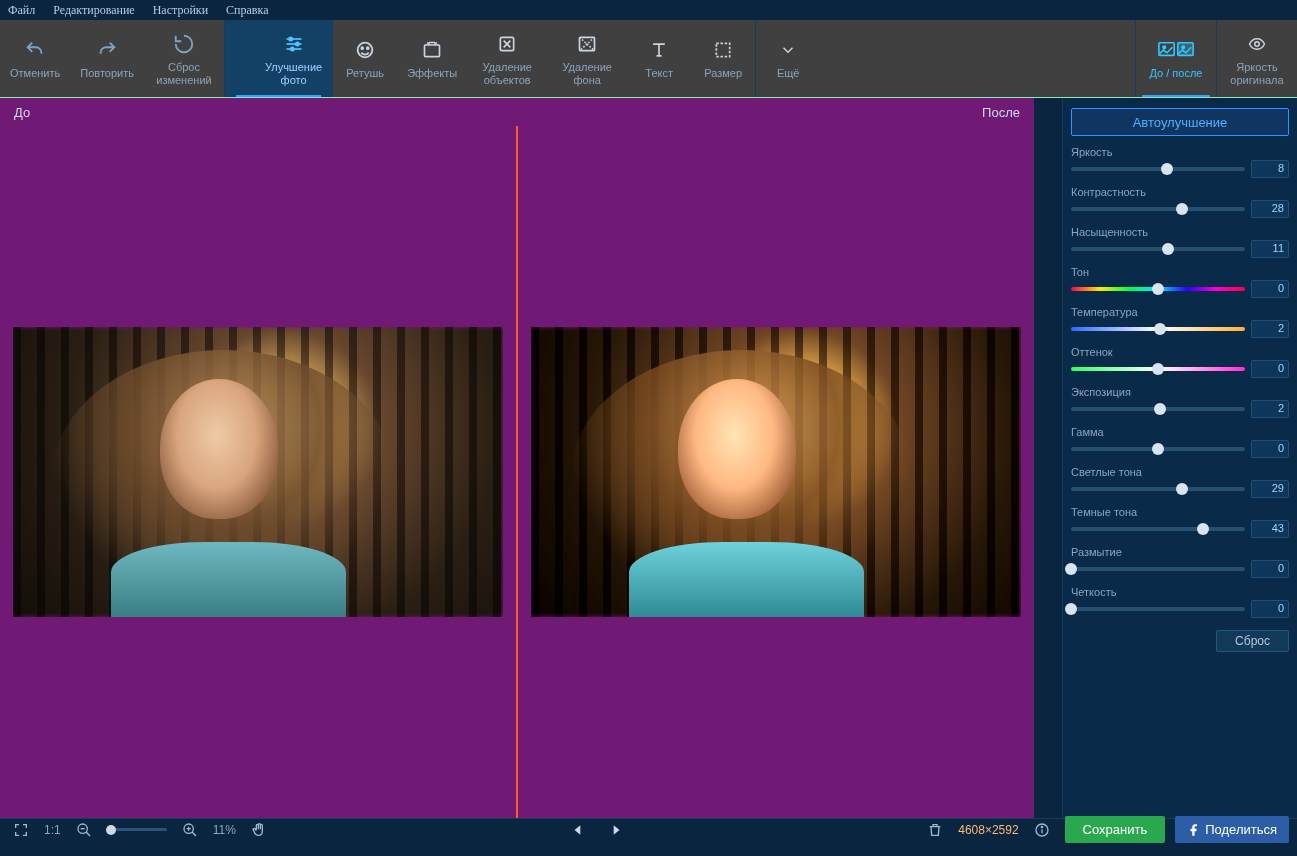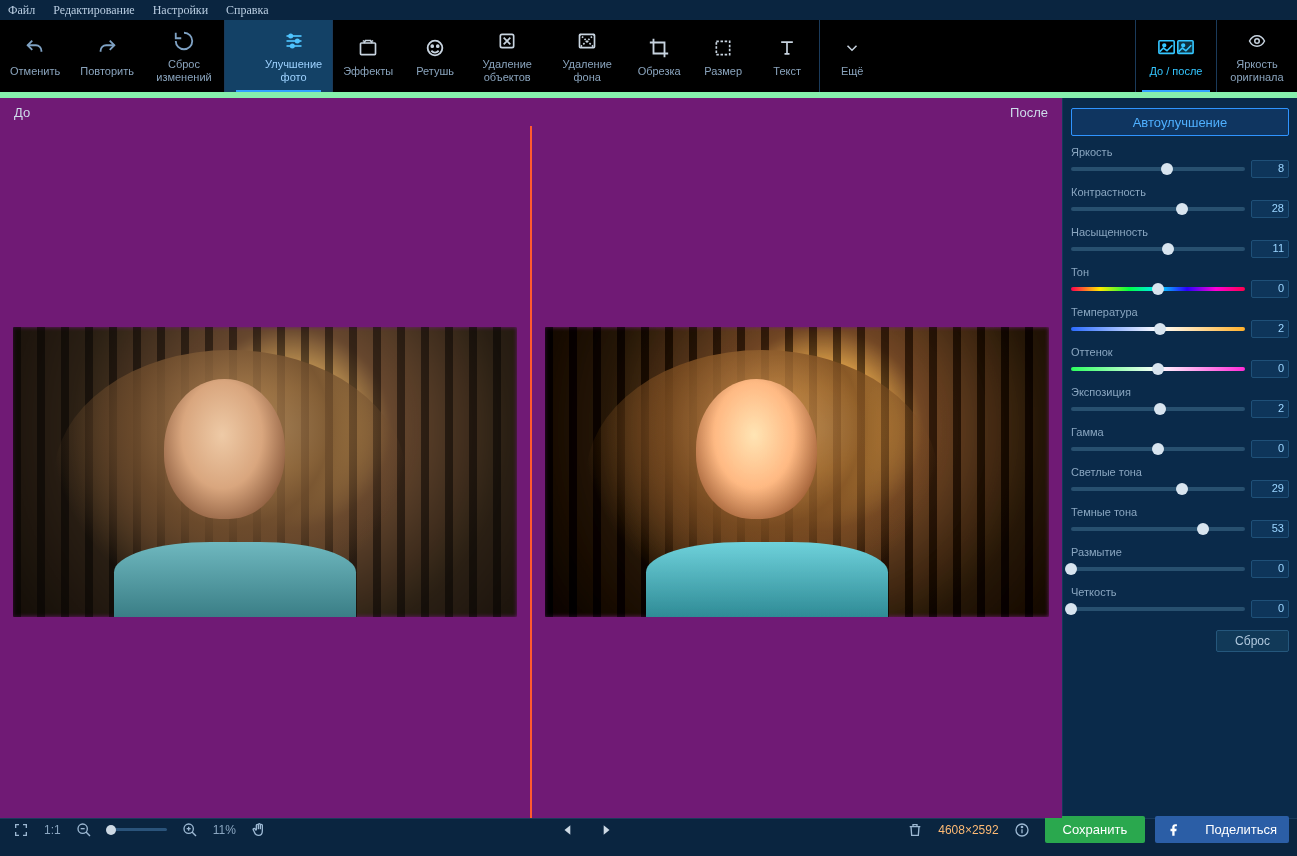--- a/index.html
+++ b/index.html
@@ -3,21 +3,21 @@
 <meta charset="utf-8">
 <style>
 * { margin:0; padding:0; box-sizing:border-box; font-family:Arial,Helvetica,sans-serif; user-select:none; }
 body { width:1297px; height:856px; background:#0a2540; color:#c8d4e0; overflow:hidden; }
 
 
 .menubar { height:20px; display:flex; align-items:center; padding:0 8px; gap:18px; font-size:12px; color:#b8cce0; }
 .menubar span { cursor:pointer;font-family:Liberation Serif, serif; }
 
 
-.toolbar { height:78px; display:flex; align-items:stretch; background:#000000; border-bottom:6px solid #86efac; }
+.toolbar { height:78px; display:flex; align-items:stretch; background:#404040; border-bottom:1px solid #86efac; }
 .toolgroup { display:flex; }
 .toolbtn { display:flex; flex-direction:column; align-items:center; justify-content:center; padding:6px 10px; min-width:64px; color:#8aa4bd; cursor:pointer; font-size:11px; text-align:center; line-height:13px; position:relative; }
 .toolbtn.wide { min-width:80px; }
 .toolbtn .icon { height:26px; display:flex; align-items:center; justify-content:center; margin-bottom:4px; }
 .toolbtn.active { background:#134166; color:#9ed2ff;padding-left:40px; }
 .toolbtn.active::after { content:""; position:absolute; bottom:0; left:10%; width:80%; height:2px; background:#31a2ff; }
 .toolbar .sep { width:1px; background:#1a3a5a; }
 .toolbar .spacer { flex:1; }
 .tool-right .toolbtn.active-ba { color:#34c6ff;text-align:center; }
 .tool-right .toolbtn.active-ba::after { content:""; position:absolute; bottom:0; left:8%; width:84%; height:2px; background:#31a2ff; }
@@ -33,21 +33,21 @@
 .divider { width:2px; background:#ff5b2e; }
 .photo { width:95%; height:42%; border-radius:1px; overflow:hidden; position:relative; }
 .photo .bg { position:absolute; inset:0; background:radial-gradient(circle at 55% 35%, #ffe7a8 0%, #f6c268 12%, #6b4a30 30%, #2b2014 65%, #140d07 100%); filter:blur(2px); }
 .photo .trees { position:absolute; inset:0; background:repeating-linear-gradient(90deg, rgba(20,12,6,0.55) 0 8px, rgba(60,42,26,0.05) 8px 24px); mix-blend-mode:multiply; }
 .photo .face { position:absolute; left:30%; top:18%; width:24%; height:48%; background:radial-gradient(ellipse at 48% 40%, #eecaa6 0%, #d9a67e 45%, #8a5a3c 80%); border-radius:50% 50% 46% 46%; }
 .photo .hair { position:absolute; left:8%; top:8%; width:70%; height:88%; background:radial-gradient(ellipse at 50% 30%, rgba(176,132,84,0.9) 0%, rgba(110,76,44,0.85) 40%, rgba(40,24,12,0) 72%); border-radius:50%; }
 .photo .sweater { position:absolute; left:20%; bottom:0; width:48%; height:26%; background:linear-gradient(#6fb8bf,#3a7e86); border-radius:40% 40% 0 0; }
 .photo.after { filter:brightness(1.08) saturate(1.12) contrast(1.12); }
 
 
-.panel { width:235px; background:#0a2a4a; padding:10px 8px; overflow-y:auto; border-left:1px solid #14385a; }
+.panel { width:235px; background:#0a2a4a; padding:10px 8px; overflow-y:auto; border-left:1px solid #14385a;margin-left:28px; }
 .autobtn { width:100%; height:28px; border:1px solid #2f94ff; background:#0f3560; color:#4fb0ff; font-size:13px; border-radius:2px; cursor:pointer; margin-bottom:10px; }
 .slider-row { margin-bottom:8px; }
 .slider-row .lbl { font-size:11px; color:#8aa6c0; margin-bottom:2px; }
 .slider-row .ctr { display:flex; align-items:center; gap:6px; }
 .track { flex:1; height:4px; background:#28506f; position:relative; border-radius:2px; cursor:pointer; }
 .track.hue { background:linear-gradient(90deg,#ff004c,#ffea00,#00ff44,#00e7ff,#2b00ff,#ff00d4,#ff004c); }
 .track.temp { background:linear-gradient(90deg,#2b6bff,#ffffff,#ffb02b); }
 .track.tint { background:linear-gradient(90deg,#2bff5e,#ffffff,#ff2bd6); }
 .thumb { position:absolute; top:50%; width:12px; height:12px; background:#d8e4ef; border-radius:50%; transform:translate(-50%,-50%); }
 .valbox { width:38px; height:18px; background:#0e355a; border:1px solid #1f5078; color:#9bd5ff; font-size:11px; text-align:right; padding:1px 4px; border-radius:2px; }
@@ -55,21 +55,21 @@
 
 
 .bottombar { height:22px; background:#0a2540; border-top:1px solid #1a3a5a; display:flex; align-items:center; padding:0 8px; font-size:12px; color:#8aa6c0; gap:10px; }
 .bottombar .bbtn { width:26px; height:26px; display:flex; align-items:center; justify-content:center; cursor:pointer; border-radius:2px; }
 .zoomslider { width:60px; height:3px; background:#2a537a; position:relative; border-radius:2px; }
 .zoomslider .zt { position:absolute; left:8%; top:50%; width:10px; height:10px; background:#cdd9e4; border-radius:50%; transform:translate(-50%,-50%); }
 .bottombar .spacer { flex:1; }
 .playctrl { display:flex; gap:12px; }
 .dims { color:#fdba74; }
 .savebtn { background:#2aa84e; color:#fff; border:none; padding:6px 18px; font-size:13px; border-radius:2px; cursor:pointer; }
-.sharebtn { background:#2b5ea6; color:#fff; border:none; padding:6px 12px; font-size:13px; border-radius:2px; cursor:pointer; display:flex; align-items:center; gap:24px; }
+.sharebtn { background:#2b5ea6; color:#fff; border:none; padding:6px 12px; font-size:13px; border-radius:2px; cursor:pointer; display:flex; align-items:center; gap:4px; }
 </style>
 </head>
 <body>
 
 <div class="menubar">
   <span>Файл</span>
   <span>Редактирование</span>
   <span>Настройки</span>
   <span>Справка</span>
 </div>
@@ -119,39 +119,39 @@
           </svg>
         </span>
       <span style="white-space:pre-line">Улучшение
 фото</span>
     </div>
   </div>
   <div class="sep"></div>
   <div class="toolgroup">
     <div class="toolbtn">
       <span class="icon">
-          <svg width="22" height="20" viewBox="0 0 24 24" fill="none" stroke="#c8d4e0" stroke-width="2">
-            <rect x="3" y="6" width="18" height="14" rx="1"></rect>
-            <path d="M7 6l2-3 6 0 2 3"></path>
-            <path d="M6 3l1 1M18 3l-1 1"></path>
-          </svg>
-        </span>
-      <span>Эффекты</span>
-    </div>
-    <div class="toolbtn">
-      <span class="icon">
           <svg width="22" height="22" viewBox="0 0 24 24" fill="none" stroke="#c8d4e0" stroke-width="2">
             <circle cx="12" cy="12" r="8"></circle>
             <circle cx="9" cy="10" r="1" fill="#c8d4e0"></circle>
             <circle cx="15" cy="10" r="1" fill="#c8d4e0"></circle>
             <path d="M8 15c1.3 1.3 2.7 2 4 2s2.7-.7 4-2"></path>
           </svg>
         </span>
       <span>Ретушь</span>
     </div>
+    <div class="toolbtn">
+      <span class="icon">
+          <svg width="22" height="20" viewBox="0 0 24 24" fill="none" stroke="#c8d4e0" stroke-width="2">
+            <rect x="3" y="6" width="18" height="14" rx="1"></rect>
+            <path d="M7 6l2-3 6 0 2 3"></path>
+            <path d="M6 3l1 1M18 3l-1 1"></path>
+          </svg>
+        </span>
+      <span>Эффекты</span>
+    </div>
     <div class="toolbtn wide">
       <span class="icon">
           <svg width="22" height="20" viewBox="0 0 24 24" fill="none" stroke="#c8d4e0" stroke-width="2">
             <rect x="4" y="4" width="16" height="16" rx="2"></rect>
             <path d="M8 8l8 8M16 8l-8 8"></path>
           </svg>
         </span>
       <span style="white-space:pre-line">Удаление
 объектов</span>
     </div>
@@ -160,42 +160,33 @@
           <svg width="22" height="20" viewBox="0 0 24 24" fill="none" stroke="#c8d4e0" stroke-width="2">
             <rect x="3" y="4" width="18" height="16" rx="1"></rect>
             <path d="M3 4l18 16M21 4L3 20" stroke-dasharray="2 2"></path>
           </svg>
         </span>
       <span style="white-space:pre-line">Удаление
 фона</span>
     </div>
     <div class="toolbtn">
       <span class="icon">
-          <svg width="22" height="22" viewBox="0 0 24 24" fill="none" stroke="#c8d4e0" stroke-width="2">
-            <path d="M6 2v16h16"></path>
-            <path d="M2 6h16v16"></path>
-          </svg>
-        </span>
-      <span>Обрезка</span>
+          <svg width="22" height="20" viewBox="0 0 24 24" fill="none" stroke="#c8d4e0" stroke-width="2">
+            <path d="M5 5h14M12 5v14M9 19h6"></path>
+          </svg>
+        </span>
+      <span>Текст</span>
     </div>
     <div class="toolbtn">
       <span class="icon">
           <svg width="22" height="20" viewBox="0 0 24 24" fill="none" stroke="#c8d4e0" stroke-width="2" stroke-dasharray="3 2">
             <rect x="4" y="4" width="16" height="16"></rect>
           </svg>
         </span>
       <span>Размер</span>
-    </div>
-    <div class="toolbtn">
-      <span class="icon">
-          <svg width="22" height="20" viewBox="0 0 24 24" fill="none" stroke="#c8d4e0" stroke-width="2">
-            <path d="M5 5h14M12 5v14M9 19h6"></path>
-          </svg>
-        </span>
-      <span>Текст</span>
     </div>
   </div>
   <div class="sep"></div>
   <div class="toolgroup">
     <div class="toolbtn">
       <span class="icon">
           <svg width="18" height="18" viewBox="0 0 24 24" fill="none" stroke="#c8d4e0" stroke-width="2">
             <path d="M6 9l6 6 6-6"></path>
           </svg>
         </span>
@@ -344,21 +335,21 @@
             </div>
             <div class="valbox">29</div>
           </div>
         </div>
         <div class="slider-row">
           <div class="lbl">Темные тона</div>
           <div class="ctr">
             <div class="track">
               <div class="thumb" style="left: 76%;"></div>
             </div>
-            <div class="valbox">53</div>
+            <div class="valbox">43</div>
           </div>
         </div>
         <div class="slider-row">
           <div class="lbl">Размытие</div>
           <div class="ctr">
             <div class="track">
               <div class="thumb" style="left: 0%;"></div>
             </div>
             <div class="valbox">0</div>
           </div>

